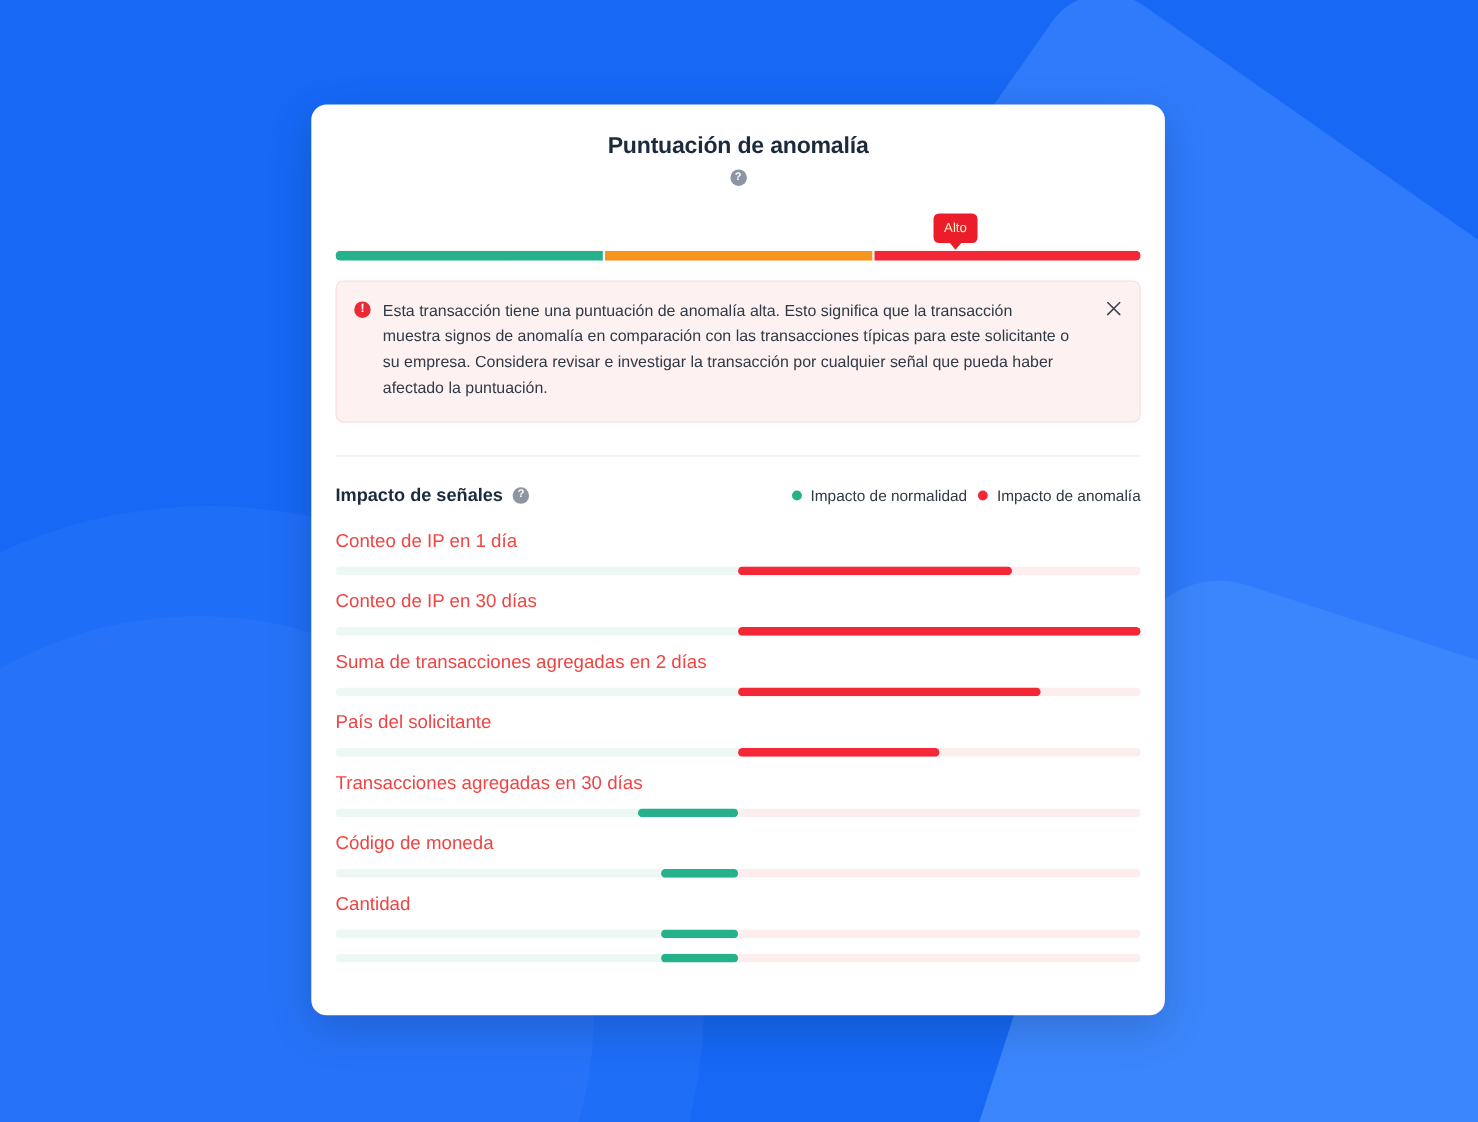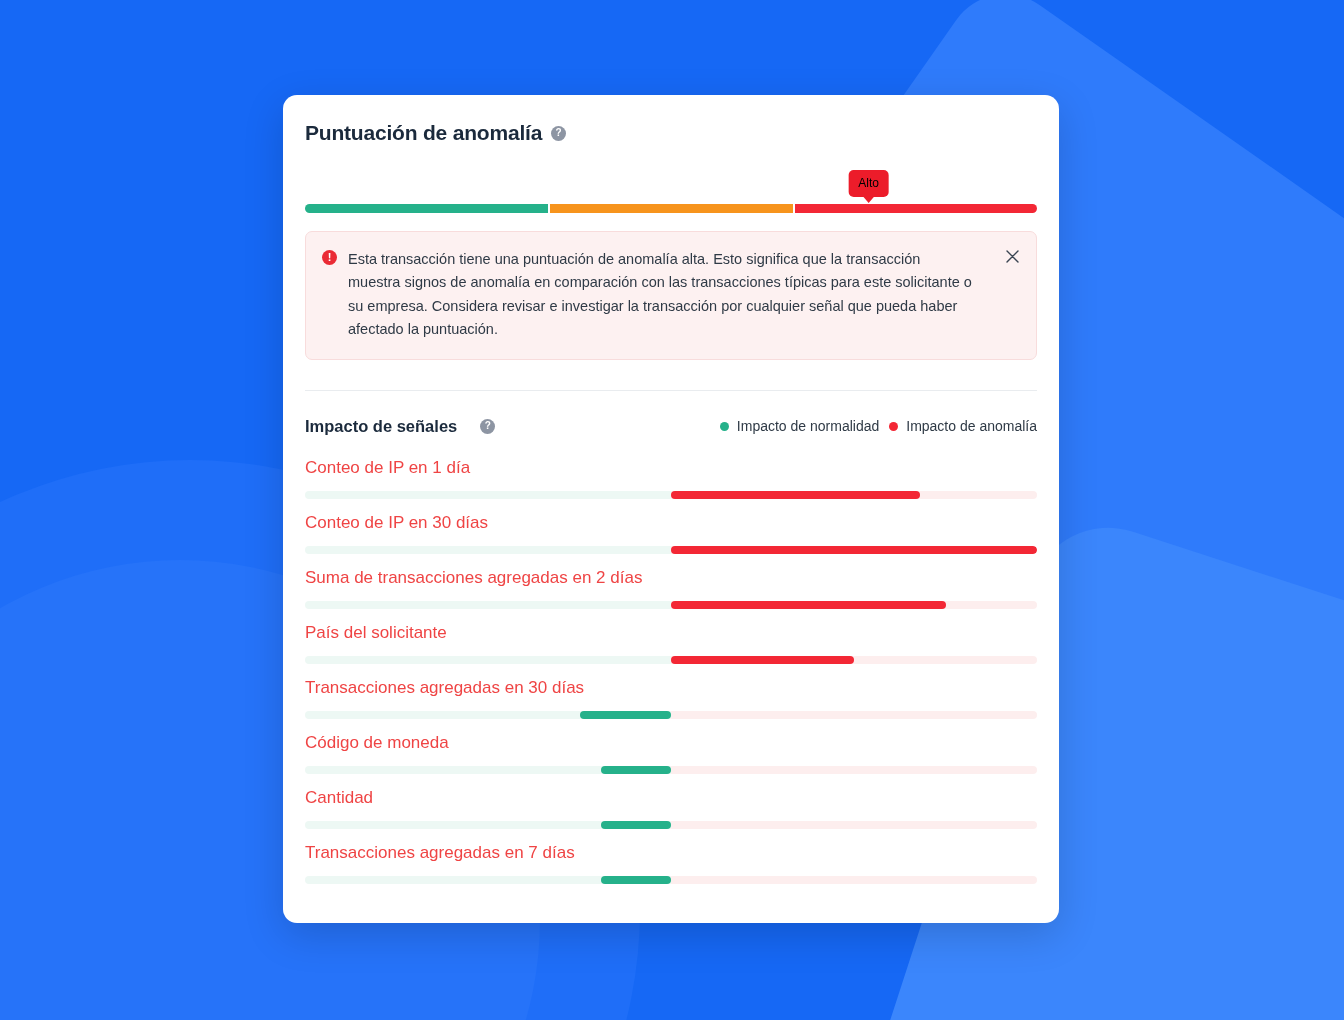--- a/index.html
+++ b/index.html
@@ -56,20 +56,21 @@
     box-shadow: 0 12px 40px rgba(0,0,0,0.16);
     padding: 0 22px;
   }
 
   .card-title-row {
     display: flex;
     align-items: center;
     gap: 9px;
     padding-top: 26px;
     padding-left: 0;
+    flex-direction: column;
   }
   .card-title {
     font-size: 21px;
     font-weight: bold;
     color: #1b2a3c;
     letter-spacing: -0.2px;
   }
 
   .help-icon {
     width: 15px; height: 15px;
@@ -101,21 +102,21 @@
     overflow: hidden;
   }
   .seg { height: 100%; }
   .seg + .seg { margin-left: 2px; }
 
   .marker {
     position: absolute;
     bottom: 16px;
     transform: translateX(-50%);
     background: #ec1c2a;
-    color: #000000;
+    color: #fef9c3;
     font-size: 12px;
     line-height: 1;
     padding: 7px 10px 8px;
     border-radius: 5px;
     white-space: nowrap;
     font-family: "Liberation Sans", sans-serif;
   }
   .marker::after {
     content: "";
     position: absolute;
@@ -179,21 +180,21 @@
   
   .signals-header {
     display: flex;
     align-items: center;
     justify-content: space-between;
     margin-top: 26px;
   }
   .signals-title-row {
     display: flex;
     align-items: center;
-    gap: 23px;
+    gap: 9px;
   }
   .signals-title {
     font-size: 16.5px;
     font-weight: bold;
     color: #1b2a3c;
   }
   .legend { display: flex; align-items: center; gap: 10px; }
   .legend-item {
     display: flex;
     align-items: center;
@@ -337,21 +338,20 @@
       </div>
       <div class="signal-row">
         <div class="signal-label">Cantidad</div>
         <div class="signal-track">
           <div class="track-half track-left"></div>
           <div class="track-half track-right"></div>
           <div class="fill fill-neg" style="right: 50%; width: 9.5%;"></div>
         </div>
       </div>
       <div class="signal-row">
-        <div class="signal-label">Transacciones agregadas en 7 días</div>
         <div class="signal-track">
           <div class="track-half track-left"></div>
           <div class="track-half track-right"></div>
           <div class="fill fill-neg" style="right: 50%; width: 9.5%;"></div>
         </div>
       </div>
     </div>
 
 </div>
 

